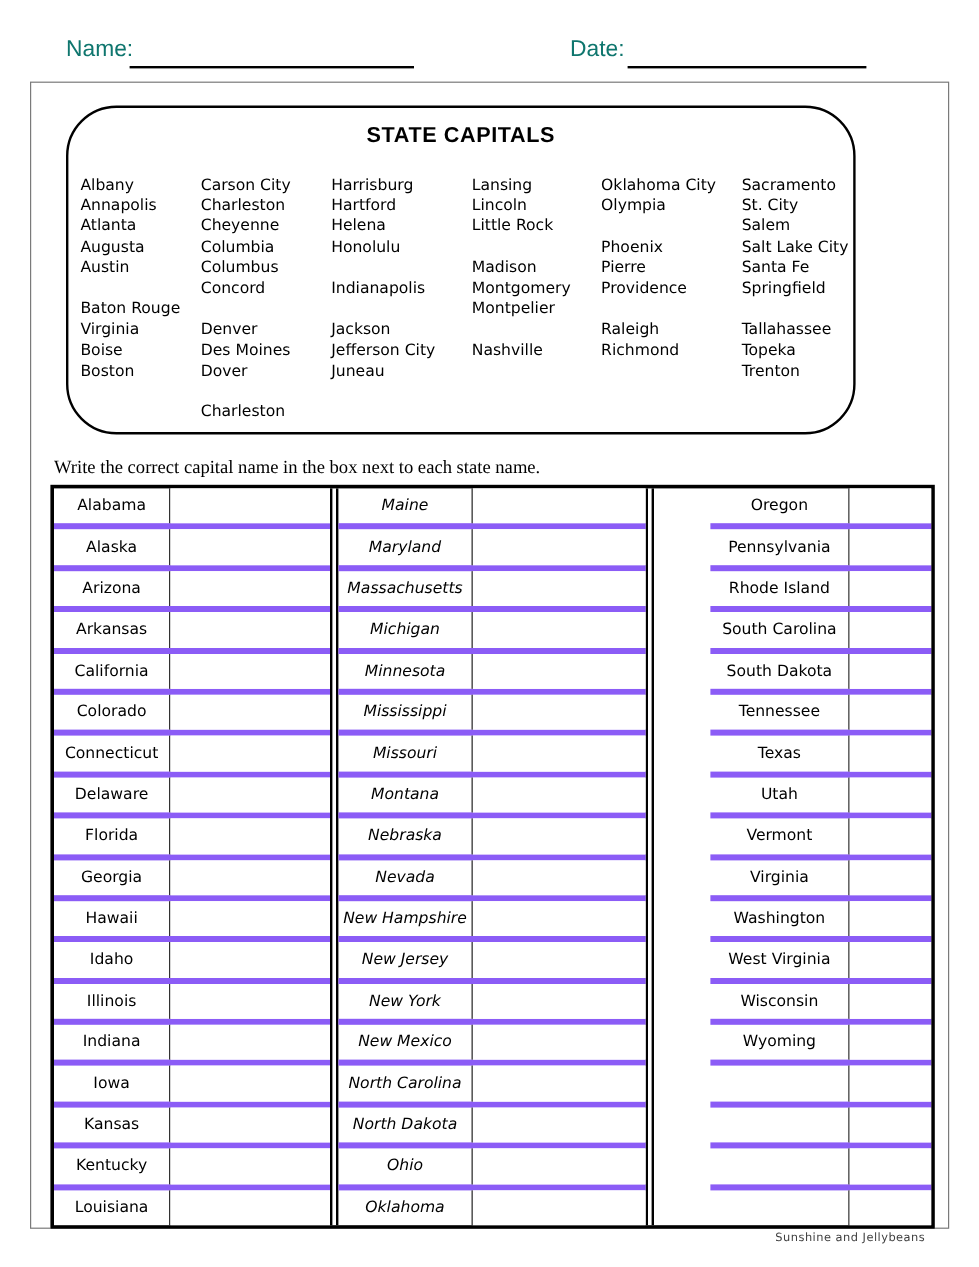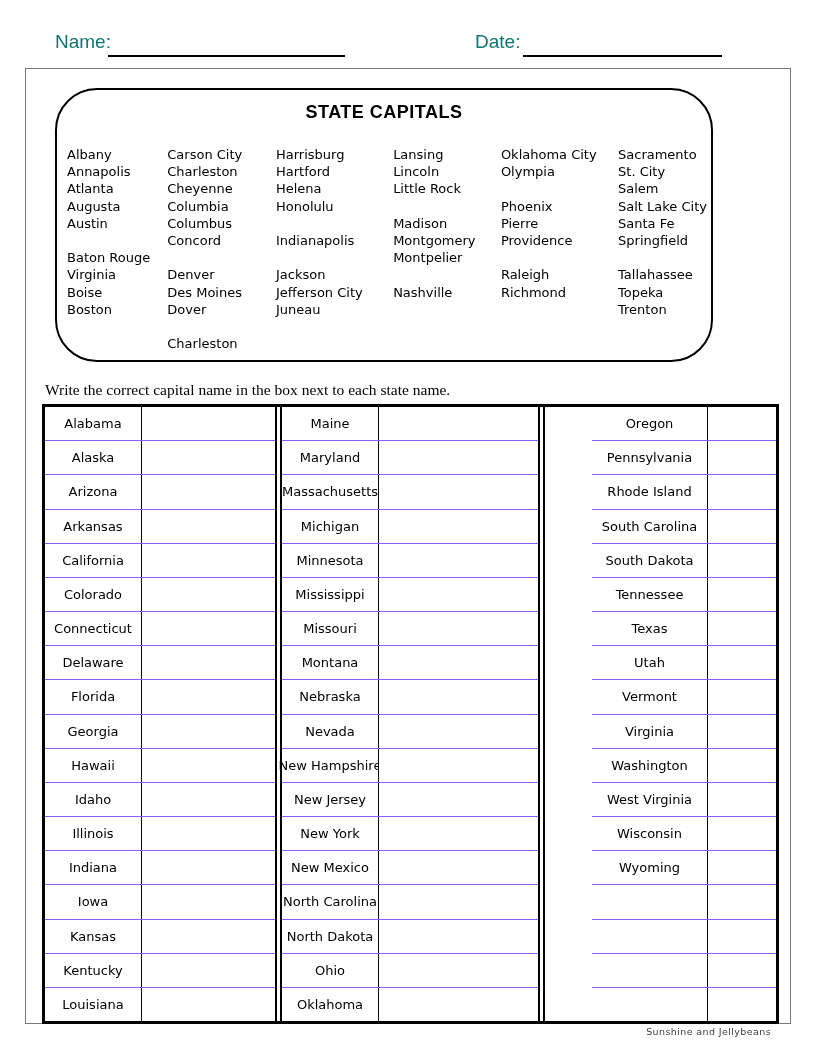--- a/index.html
+++ b/index.html
@@ -66,29 +66,29 @@
   }
   .group {
     display:flex; flex-direction:column; box-sizing:border-box;
     border-left:2px solid #000; border-right:2px solid #000;
   }
   .group:first-child { border-left:none; }
   .group:last-child  { border-right:none;padding-left:47px; }
   .group:nth-child(1){ flex:1 1 230px; }
   .group:nth-child(2){ flex:1 1 258px; }
   .group:nth-child(3){ flex:1 1 231px; }
-  .t-row { flex:1; display:flex; border-bottom:1px solid #8b5cf6; }
+  .t-row { flex:1; display:flex; border-bottom:5px solid #8b5cf6; }
   .t-row:last-child { border-bottom:none; }
   .state-cell {
     display:flex; align-items:center; justify-content:center;
     border-right:1px solid #000; box-sizing:border-box;
     font-size:13px; white-space:nowrap;
   }
   .group:nth-child(1) .state-cell { width:97px; }
-  .group:nth-child(2) .state-cell { width:97px; }
+  .group:nth-child(2) .state-cell { width:112px;font-style:italic; }
   .group:nth-child(3) .state-cell { width:116px; }
   .answer-cell { flex:1; background:#fff; }
 
   
   .footer {
     position:absolute; top:1026px; right:45px;
     font-size:9.5px; letter-spacing:0.4px; color:#3f3f3f;text-align:right;
   }
 </style>
 </head>

